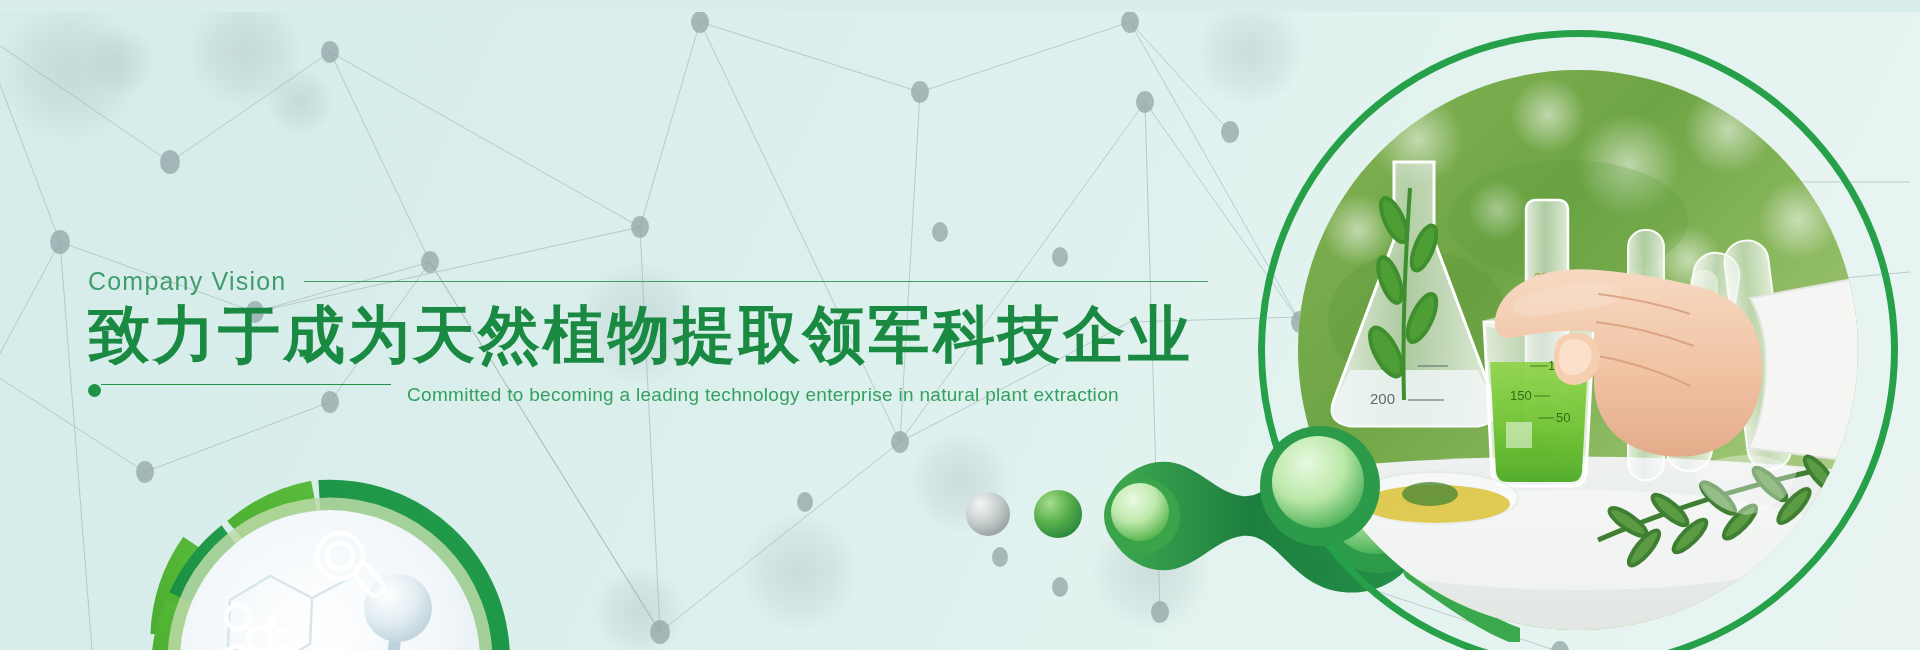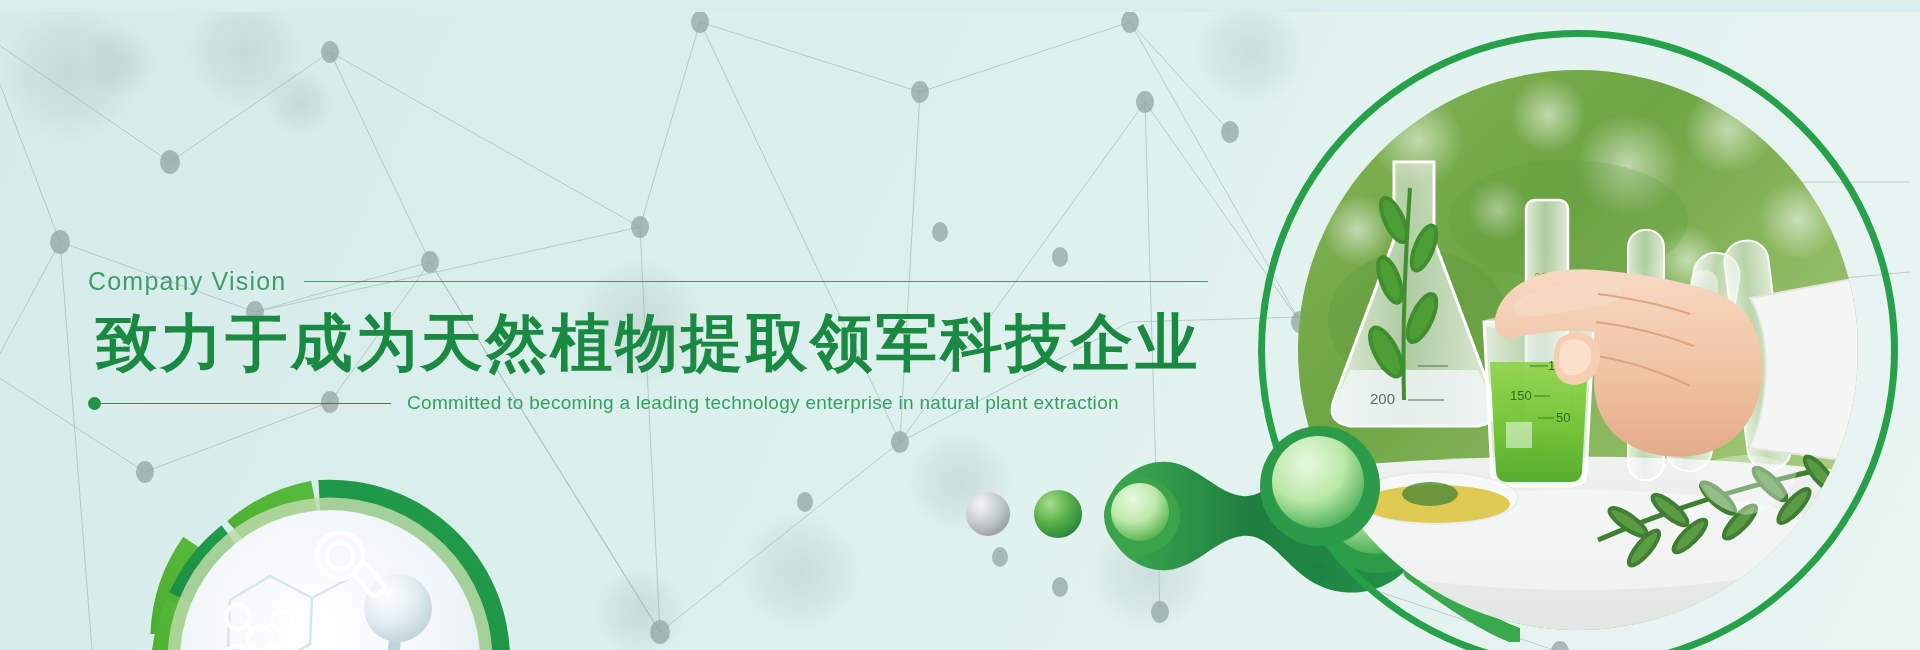--- a/index.html
+++ b/index.html
@@ -22,32 +22,31 @@
   .textblock { position:absolute; left:88px; top:255px; width:1120px; }
 
   .eyebrow-row { display:flex; align-items:center; gap:18px; height:28px; }
   .eyebrow {
     font-size:25px; letter-spacing:1.2px; color:#3f9d6b;
     font-weight:400; white-space:nowrap;
   }
   .eyebrow-rule { flex:1; height:1px; background:#2e8b4f; opacity:.85; }
 
   .headline {
-    margin-top:12px;
+    margin-top:4px;
     font-family:"Liberation Serif", serif;
     font-weight:700;
     font-size:62px;
     line-height:1.18;
     letter-spacing:3px;
     color:#1a8a43;
     white-space:nowrap;
-    text-align:center;
-  }
-
-  .sub-row { display:flex; align-items:center; margin-top:12px; gap:0; }
+  }
+
+  .sub-row { display:flex; margin-top:12px; gap:0; }
   .sub-dot {
     width:13px; height:13px; border-radius:50%;
     background:#1e9448; flex:0 0 auto;
   }
   .sub-rule { width:290px; height:1px; background:#1e9448; }
   .subtitle {
     margin-left:16px;
     font-size:19px; letter-spacing:.3px; color:#34a05f; font-weight:400;
     white-space:nowrap;
   }

